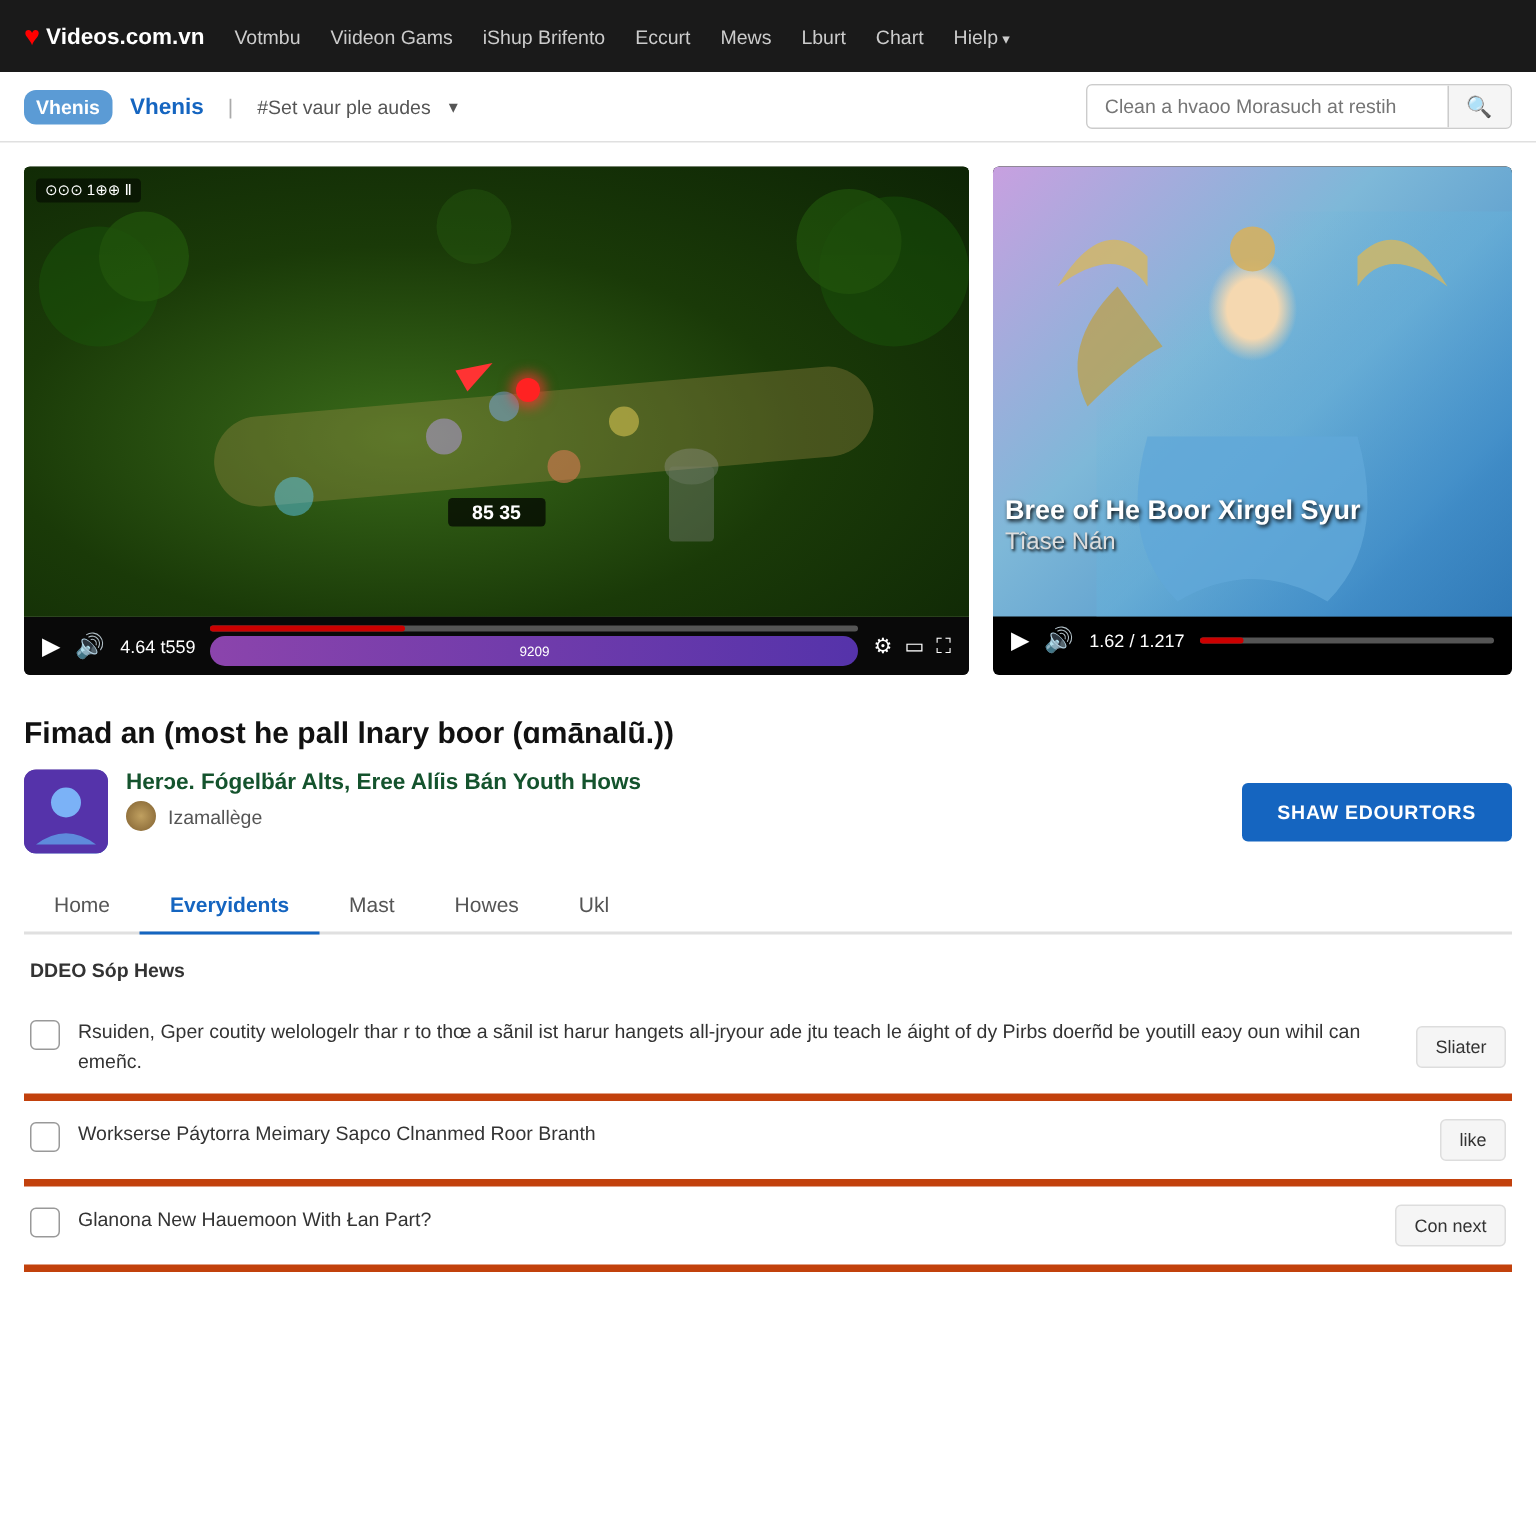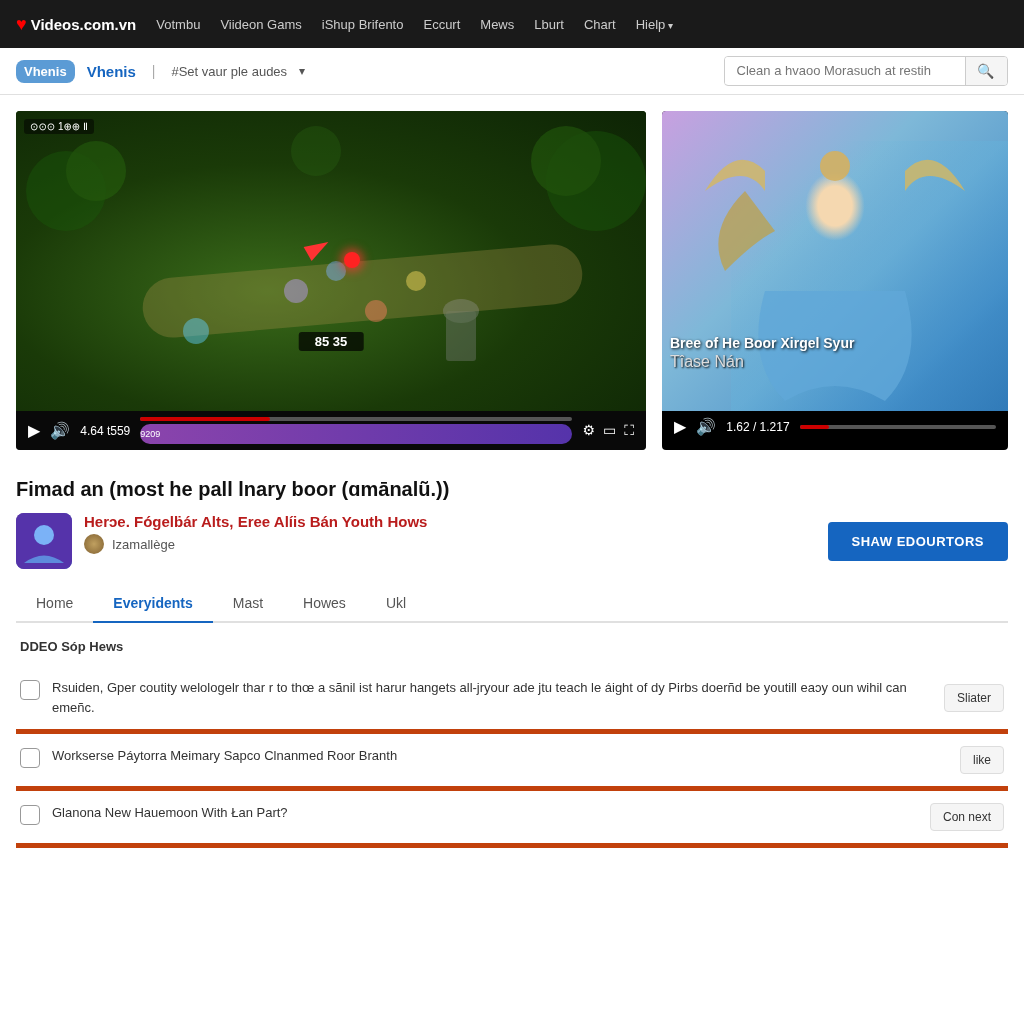--- a/index.html
+++ b/index.html
@@ -195,20 +195,21 @@
       background: #cc0000;
       border-radius: 2px;
       width: 30%;
     }
     .avatar-strip {
       height: 20px;
       background: linear-gradient(to right, #8b44ac, #5533aa);
       border-radius: 10px;
       display: flex;
       align-items: center;
+      justify-content: center;
     }
     .time-display {
       color: #fff;
       font-size: 12px;
       white-space: nowrap;
     }
     .ctrl-icons {
       display: flex;
       gap: 8px;
     }
@@ -250,21 +251,21 @@
       border-radius: 50% 50% 40% 40%;
     }
     .video-secondary .video-overlay {
       position: absolute;
       bottom: 40px;
       left: 8px;
       right: 8px;
       color: #fff;
     }
     .video-overlay .vid-title {
-      font-size: 14px;
+      font-size: 18px;
       font-weight: bold;
       text-shadow: 1px 1px 3px #000;
       margin-bottom: 2px;
     }
     .video-overlay .vid-sub {
       font-size: 16px;
       color: #ddd;
       text-shadow: 1px 1px 2px #000;
     }
     .video-secondary .video-controls2 {
@@ -304,21 +305,21 @@
       flex-shrink: 0;
     }
     .channel-details {
       display: flex;
       flex-direction: column;
       gap: 4px;
     }
     .channel-title {
       font-size: 15px;
       font-weight: bold;
-      color: #b91c1c;
+      color: #14532d;
     }
     .channel-meta {
       display: flex;
       align-items: center;
       gap: 8px;
     }
     .meta-avatar {
       width: 20px;
       height: 20px;
       border-radius: 50%;

